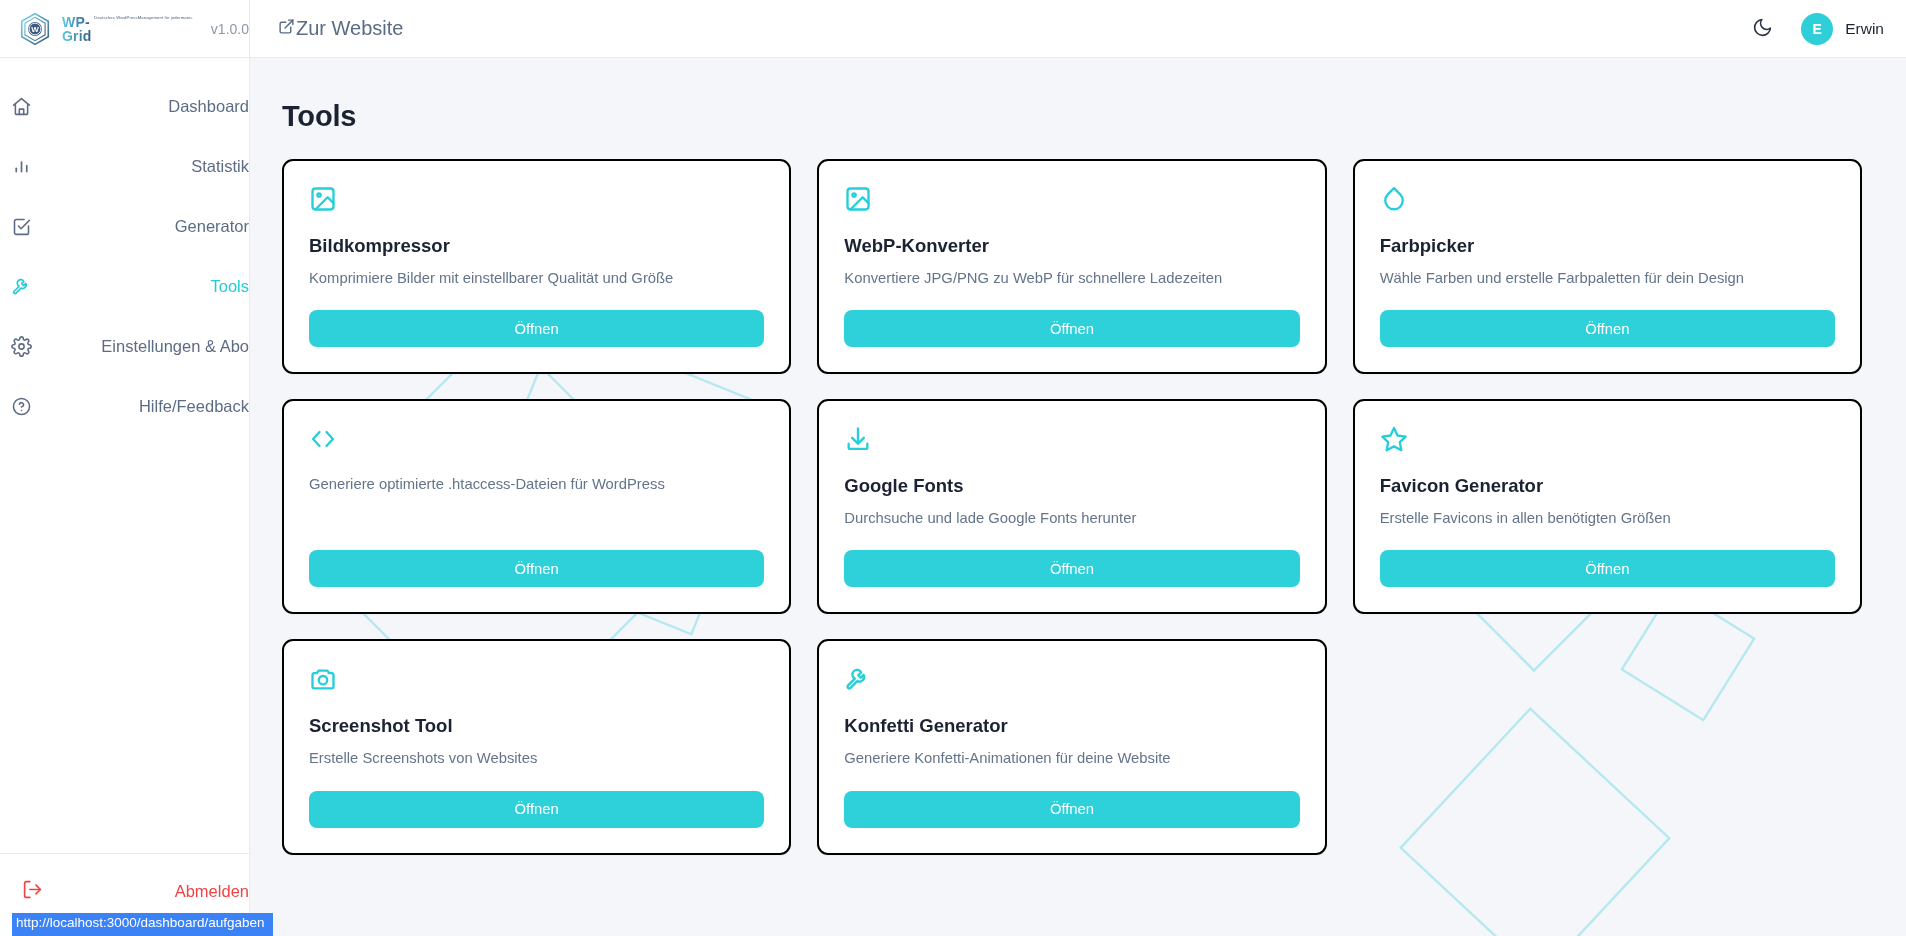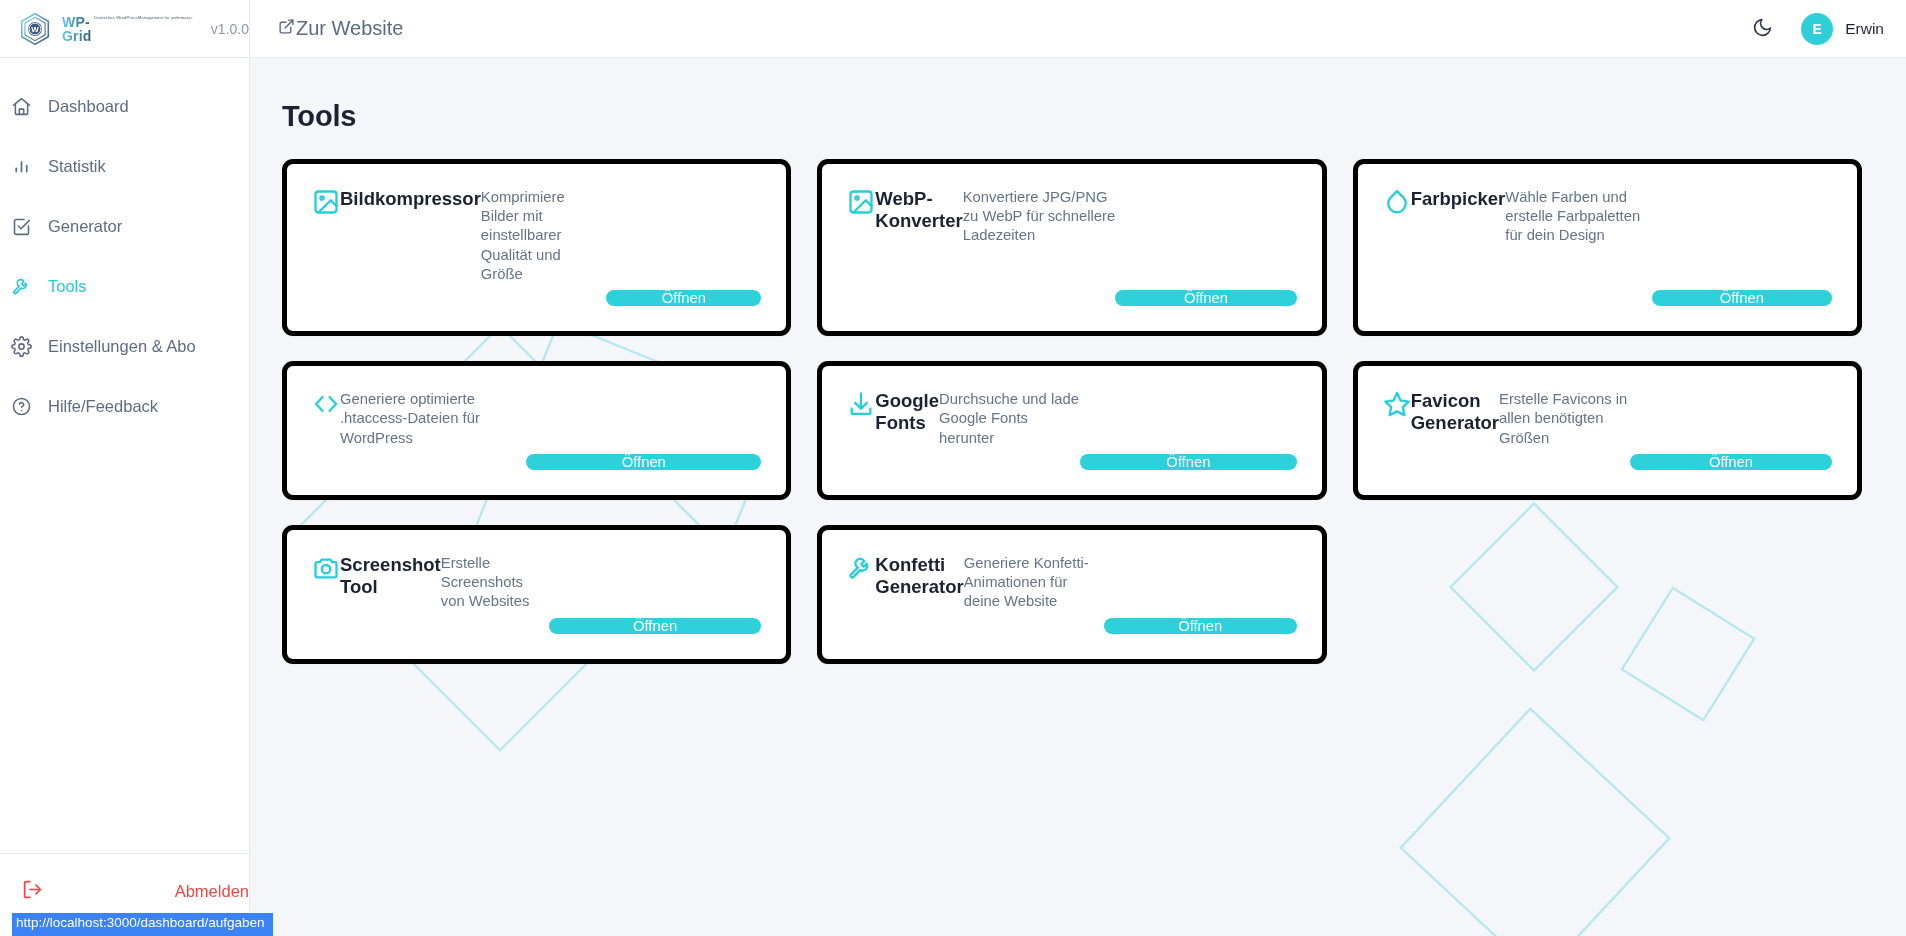--- a/index.html
+++ b/index.html
@@ -170,20 +170,21 @@
   .nav-item {
     display: flex;
     align-items: center;
     gap: 16px;
     height: 60px;
     padding-left: 10px;
     color: #5d6c85;
     font-size: 16.5px;
     text-decoration: none;
     cursor: pointer;
+    justify-content: space-between;
   }
   .nav-item .nav-ico {
     width: 22px;
     height: 22px;
     flex: 0 0 22px;
     display: flex;
     align-items: center;
     justify-content: center;
   }
   .nav-item.active { color: #22ccd8; }
@@ -242,26 +243,26 @@
   }
 
   .grid {
     display: grid;
     grid-template-columns: repeat(3, 1fr);
     gap: 25px 26px;
   }
 
   .card {
     background: #ffffff;
-    border: 5px solid #000000;
+    border: 2px solid #000000;
     border-radius: 11px;
     padding: 24px 25px 25px 25px;
     box-shadow: 0 1px 2px rgba(20, 30, 50, 0.035);
     display: flex;
-    flex-direction: row;
+    flex-direction: column;
   }
 
   .card-ico {
     color: #25cfda;
     margin-bottom: 22px;
     height: 28px;
     display: flex;
     align-items: center;
   }
 
@@ -279,21 +280,21 @@
     line-height: 1.3;
   }
 
   .card-btn {
     display: block;
     width: 100%;
     background: #2ed0da;
     color: #ffffff;
     border: none;
     border-radius: 8px;
-    height: 16px;
+    height: 37px;
     font-size: 14.8px;
     font-family: inherit;
     cursor: pointer;
     margin-top: auto;
   }
 
   
   .statusbar {
     position: absolute;
     left: 12px;

